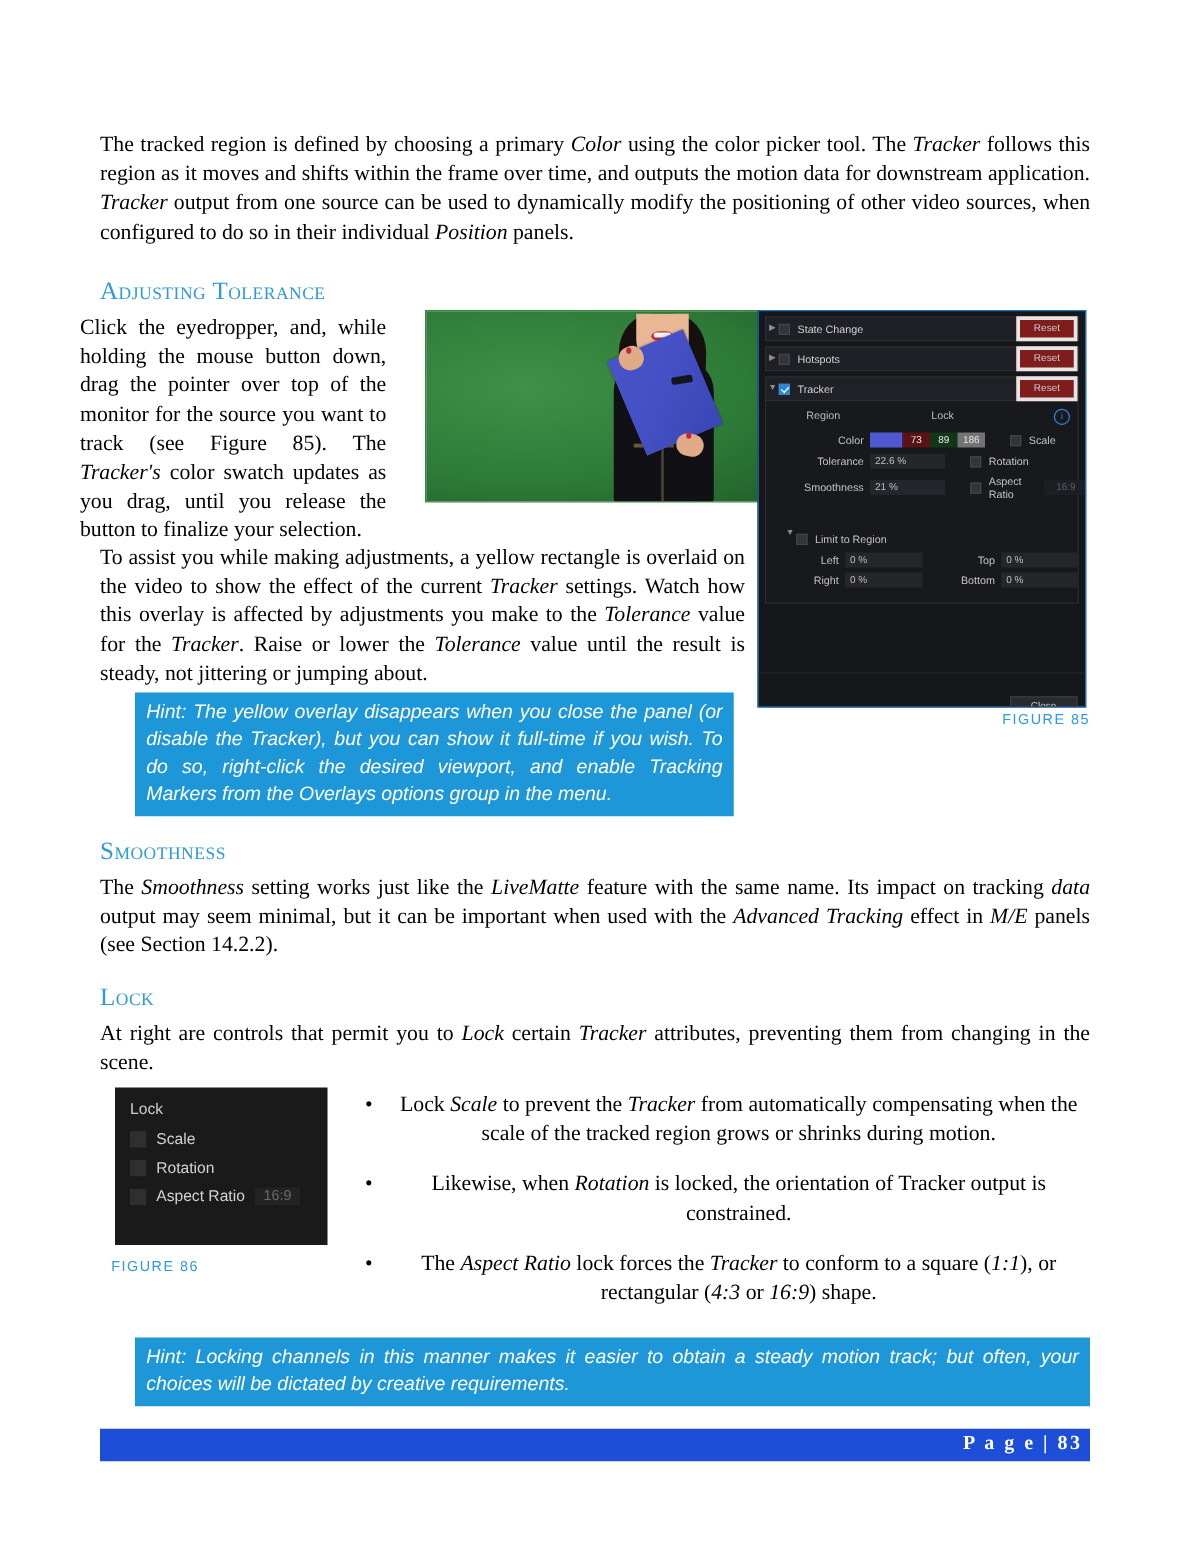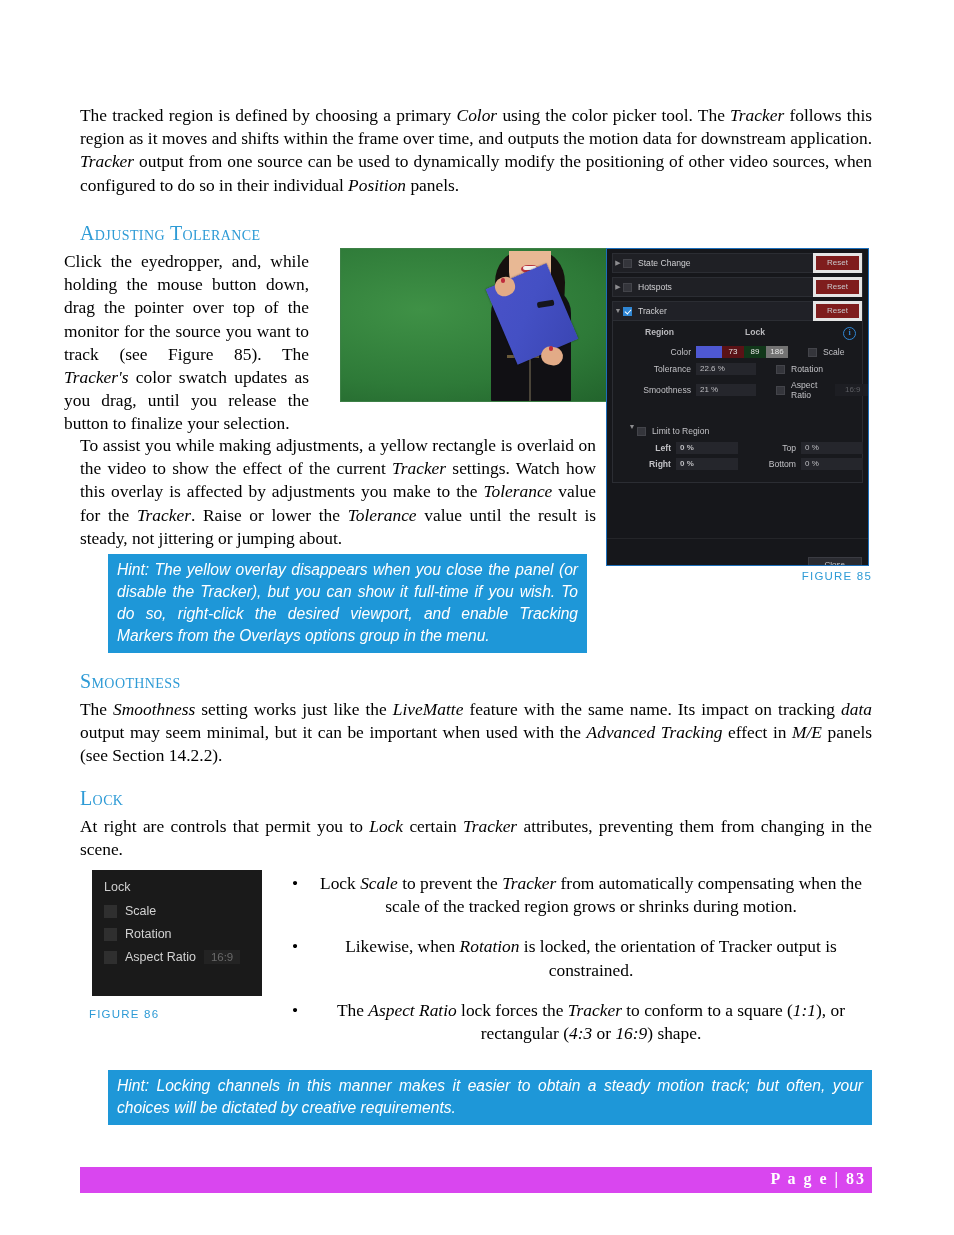--- a/index.html
+++ b/index.html
@@ -292,21 +292,20 @@
     border-top: none;
     background: #18191d;
     padding: 6px 0 8px 0;
   }
   .col-head {
     display: flex;
     font-size: 8.6px;
     color: #b9b9bd;
     padding-left: 32px;
     margin-bottom: 6px;
-    font-weight: bold;
   }
   .col-head .c1 { width: 100px; }
   .col-head .c2 { width: 90px; }
   .info-i {
     width: 11px; height: 11px;
     border: 1px solid #2f86d4;
     border-radius: 50%;
     color: #2f86d4;
     font-size: 8px;
     text-align: center;
@@ -469,24 +468,24 @@
     text-align: left;
     padding-left: 4px;
     box-sizing: border-box;
   }
   .bullet-text { flex: 1; text-align: center; }
 
   
   .footer-bar {
     position: absolute;
     left: 80px;
-    top: 1167px;
+    top: 1143px;
     width: 792px;
     height: 26px;
-    background: #d946ef;
+    background: #1d4ed8;
   }
   .footer-text {
     position: absolute;
     right: 6px;
     top: 3px;
     color: #ffffff;
     font-family: "Liberation Serif", serif;
     font-size: 16px;
     letter-spacing: 2px;
     font-weight: bold;
@@ -601,21 +600,21 @@
           </span>
         </div>
 
         <div class="ltr">
           <span class="tri">▼</span>
           <span class="cbox"></span>
           <span>Limit to Region</span>
         </div>
 
         <div class="lr-grid">
-          <div style="width:128px;font-weight:bold;">
+          <div style="width:128px;">
             <div class="lr-cell">
               <span class="lr-lbl">Left</span>
               <span class="lr-val">0 %</span>
             </div>
             <div class="lr-cell">
               <span class="lr-lbl">Right</span>
               <span class="lr-val">0 %</span>
             </div>
           </div>
           <div style="width:125px;">

